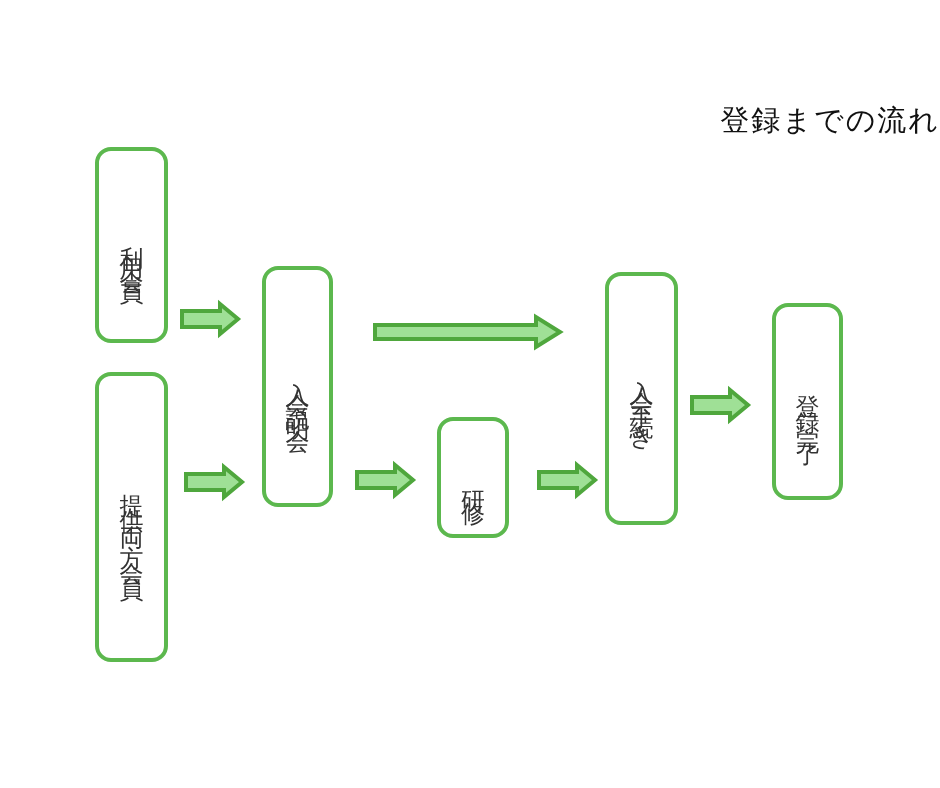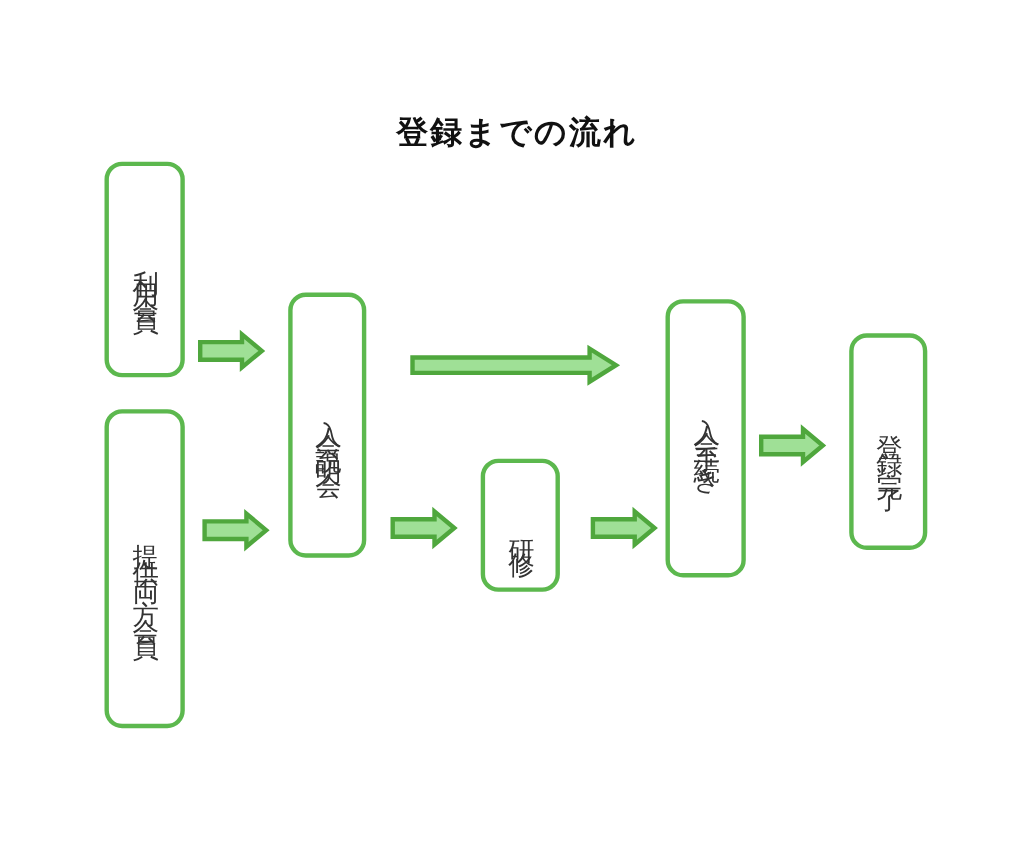--- a/index.html
+++ b/index.html
@@ -4,21 +4,21 @@
 <style>
   html,body { margin:0; padding:0; background:#fff; }
   .canvas {
     position:relative; width:940px; height:788px;
     background: var(--background, #ffffff);
     font-family: "Liberation Sans", "DejaVu Sans", sans-serif;
     overflow:hidden;
   }
   .title {
     position:absolute; left:0; right:0; top:101px;
-    text-align:center; font-size:29px; font-weight:bold;
+    text-align:right; font-size:29px; font-weight:normal;
     color: var(--title, #111111); letter-spacing:2px;
   }
   .node {
     position:absolute; box-sizing:border-box; background:#fff;
     border:4.5px solid var(--boxBorder, #5CB84E); border-radius:16px;
     display:flex; align-items:center; justify-content:center;
   }
   .vtext {
     writing-mode:vertical-rl; text-orientation:upright;
     font-size:24px; color:var(--text, #333333);

